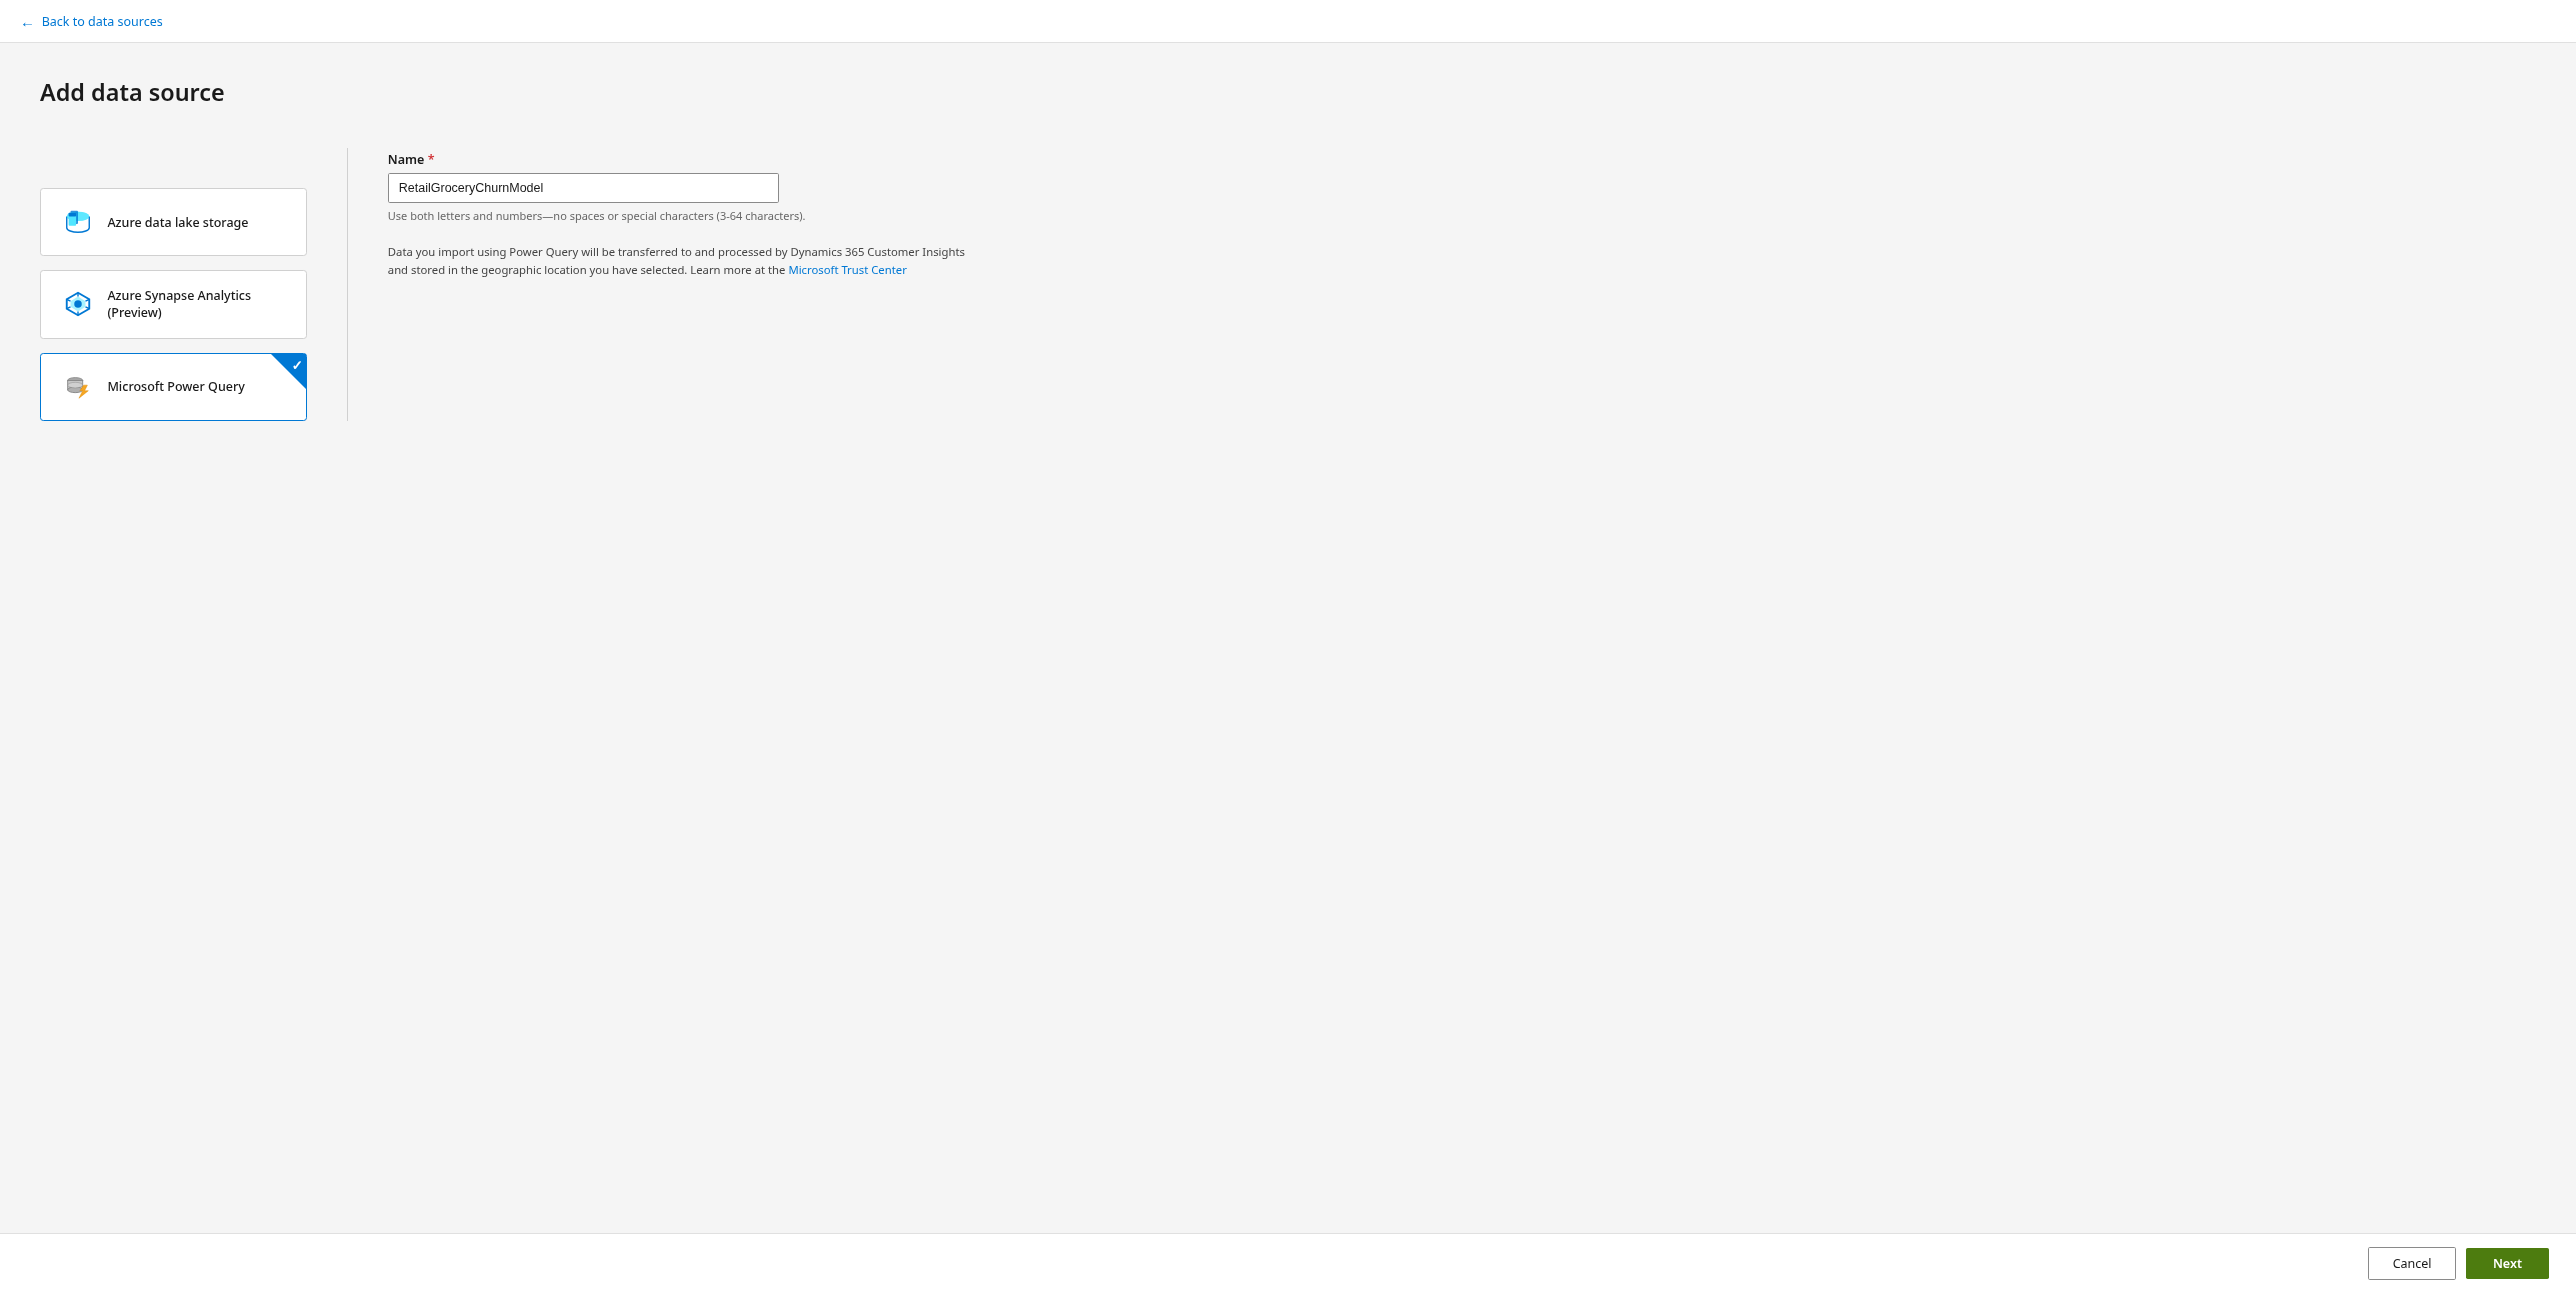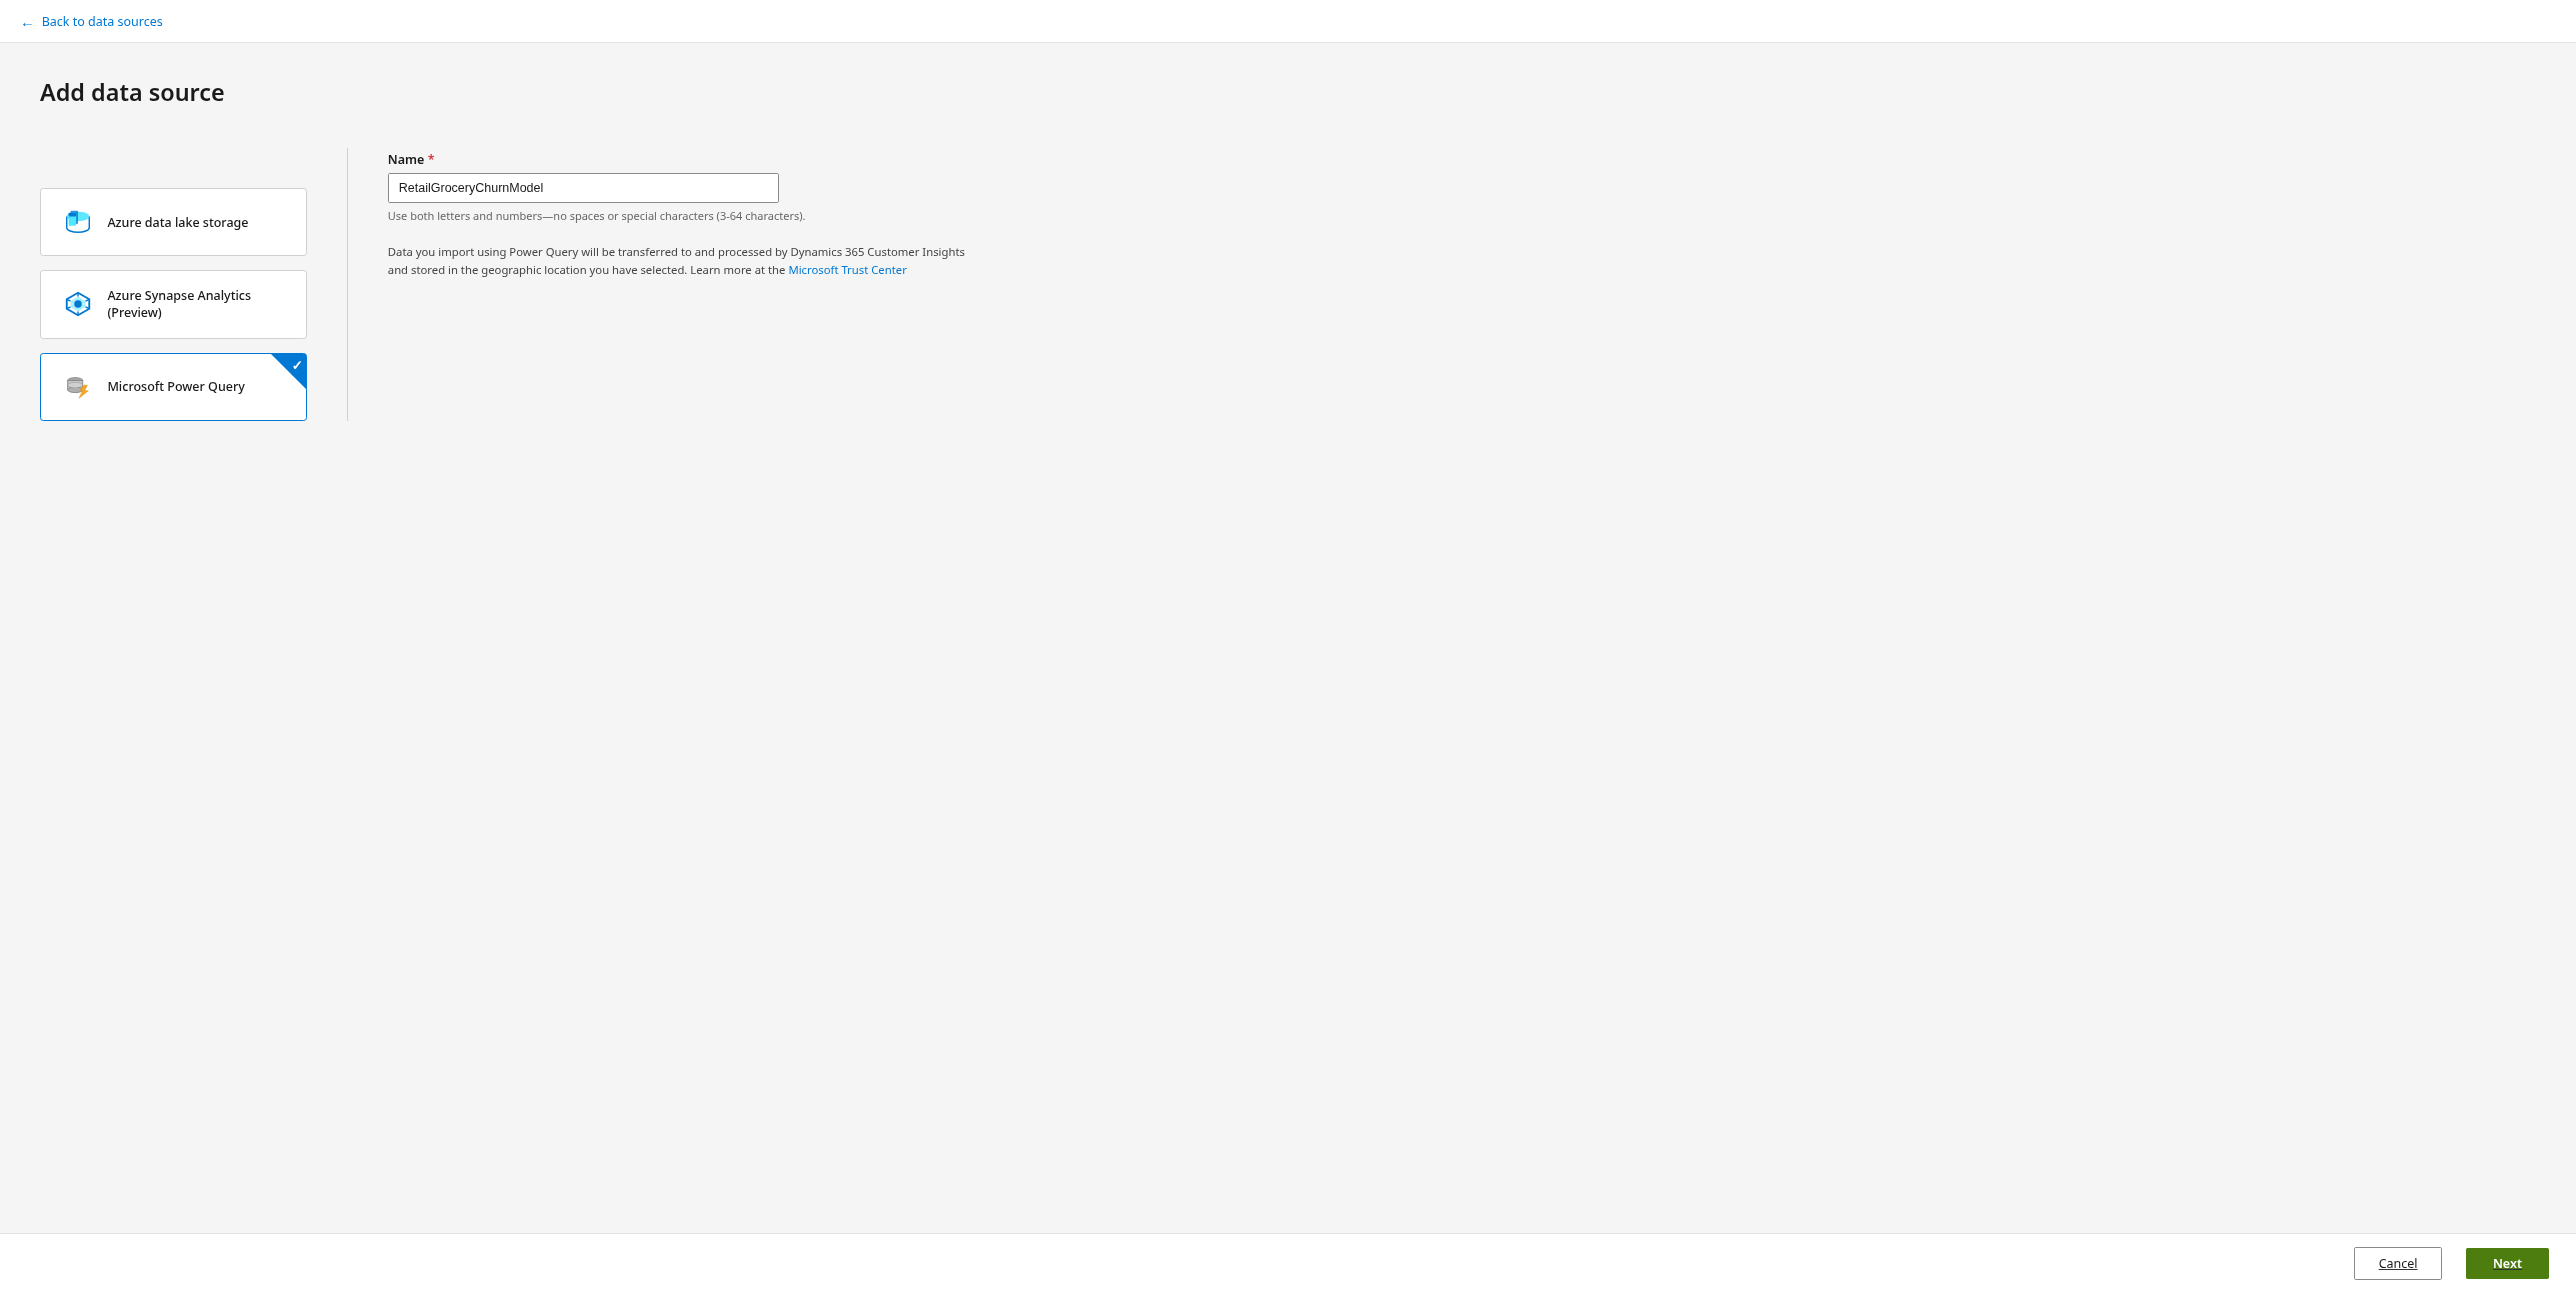--- a/index.html
+++ b/index.html
@@ -177,23 +177,22 @@
       text-decoration: none;
     }
 
     
     .footer {
       background: #fff;
       border-top: 0.8px solid #e0e0e0;
       padding: 13.4px 27px;
       display: flex;
       justify-content: flex-end;
-      gap: 24px;
-      align-items: center;
-      text-decoration: underline;
+      gap: 10px;
+      align-items: center;
     }
 
     .btn-cancel {
       padding: 6.7px 23.4px;
       font-size: 12.5px;
       border: 0.8px solid #8a8a8a;
       background: #fff;
       color: #1a1a1a;
       border-radius: 1.7px;
       cursor: pointer;

